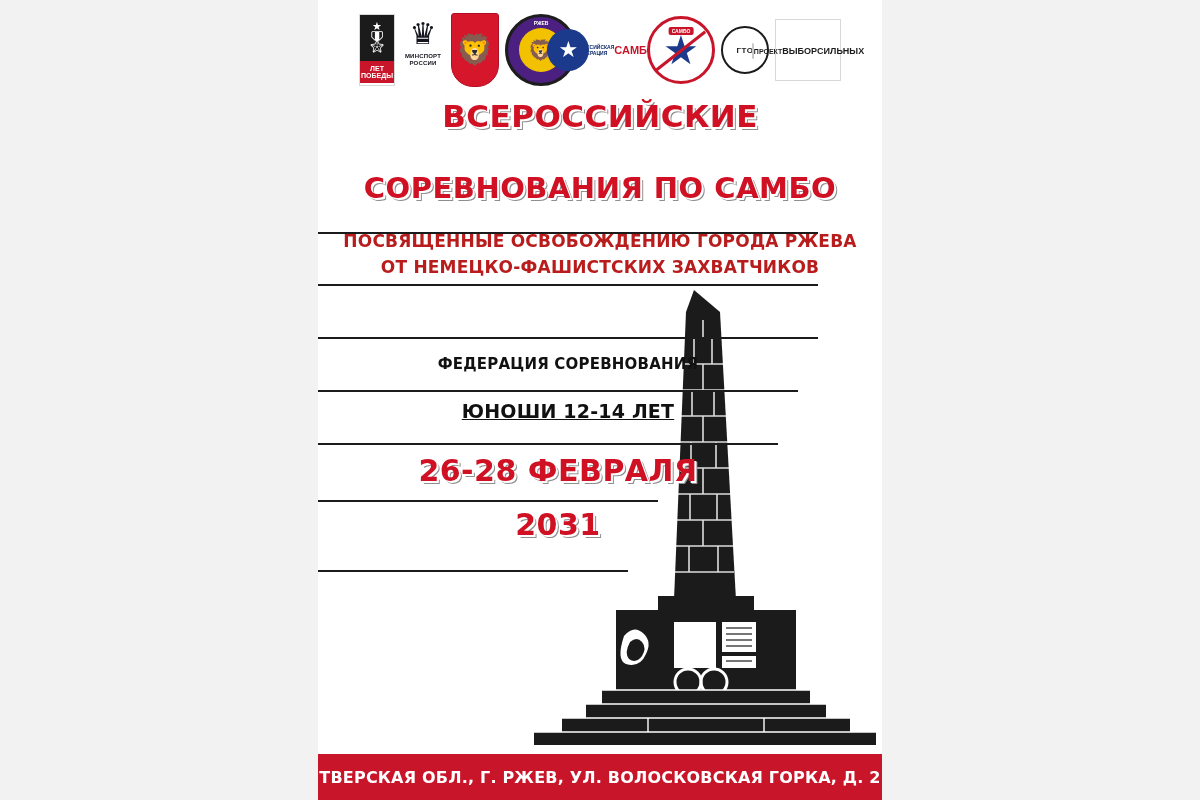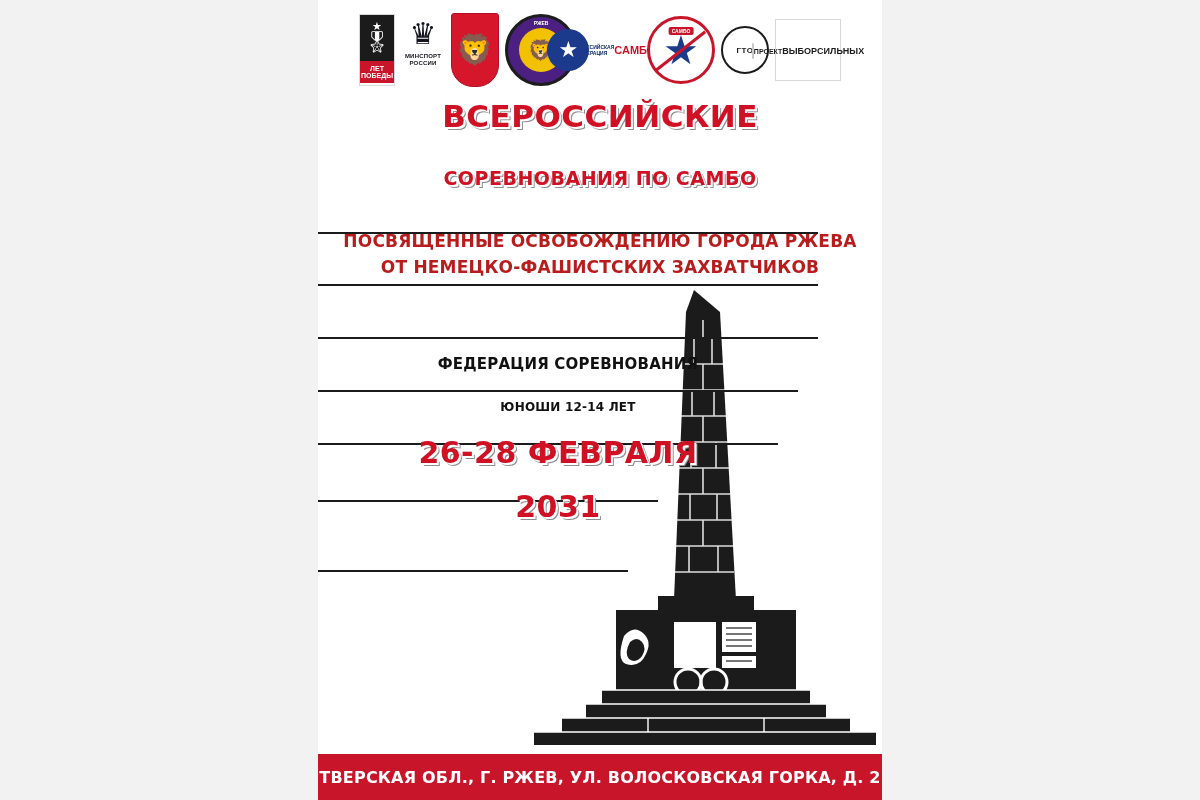--- a/index.html
+++ b/index.html
@@ -308,21 +308,21 @@
     font-weight: bold;
     font-size: 31px;
     line-height: 40px;
     color: #d01023;
     letter-spacing: 0.5px;
     text-shadow:
        2px 2px 0 #ffffff,
        3px 3px 0 #8e8e8e,
       -1px -1px 0 #ffffff;
   }
-  .headline .hl2 { font-size: 19px; margin-top: 22px; }
+  .headline .hl2 { font-size: 29px; margin-top: 32px; }
 
   
   .subtitle {
     position: absolute;
     left: 0;
     top: 228px;
     width: 564px;
     text-align: center;
     color: #b91c1c;
     font-family: "DejaVu Sans", sans-serif;
@@ -339,25 +339,26 @@
     font-weight: bold;
     color: #111111;
     letter-spacing: .2px;
   }
   .team {
     left: 0; top: 355px; width: 500px;
     font-size: 15px;
   }
   .age {
     left: 0; top: 400px; width: 500px;
-    font-size: 12px;
+    font-size: 19px;
+    text-decoration: underline;
   }
   .dates {
     position: absolute;
-    left: 0; top: 434px; width: 480px;
+    left: 0; top: 452px; width: 480px;
     text-align: center;
     font-family: "DejaVu Sans", sans-serif;
     font-weight: bold;
     font-size: 30px;
     line-height: 38px;
     color: #d01023;
     text-shadow:
        2px 2px 0 #ffffff,
        3px 3px 0 #8e8e8e;
     letter-spacing: .5px;

